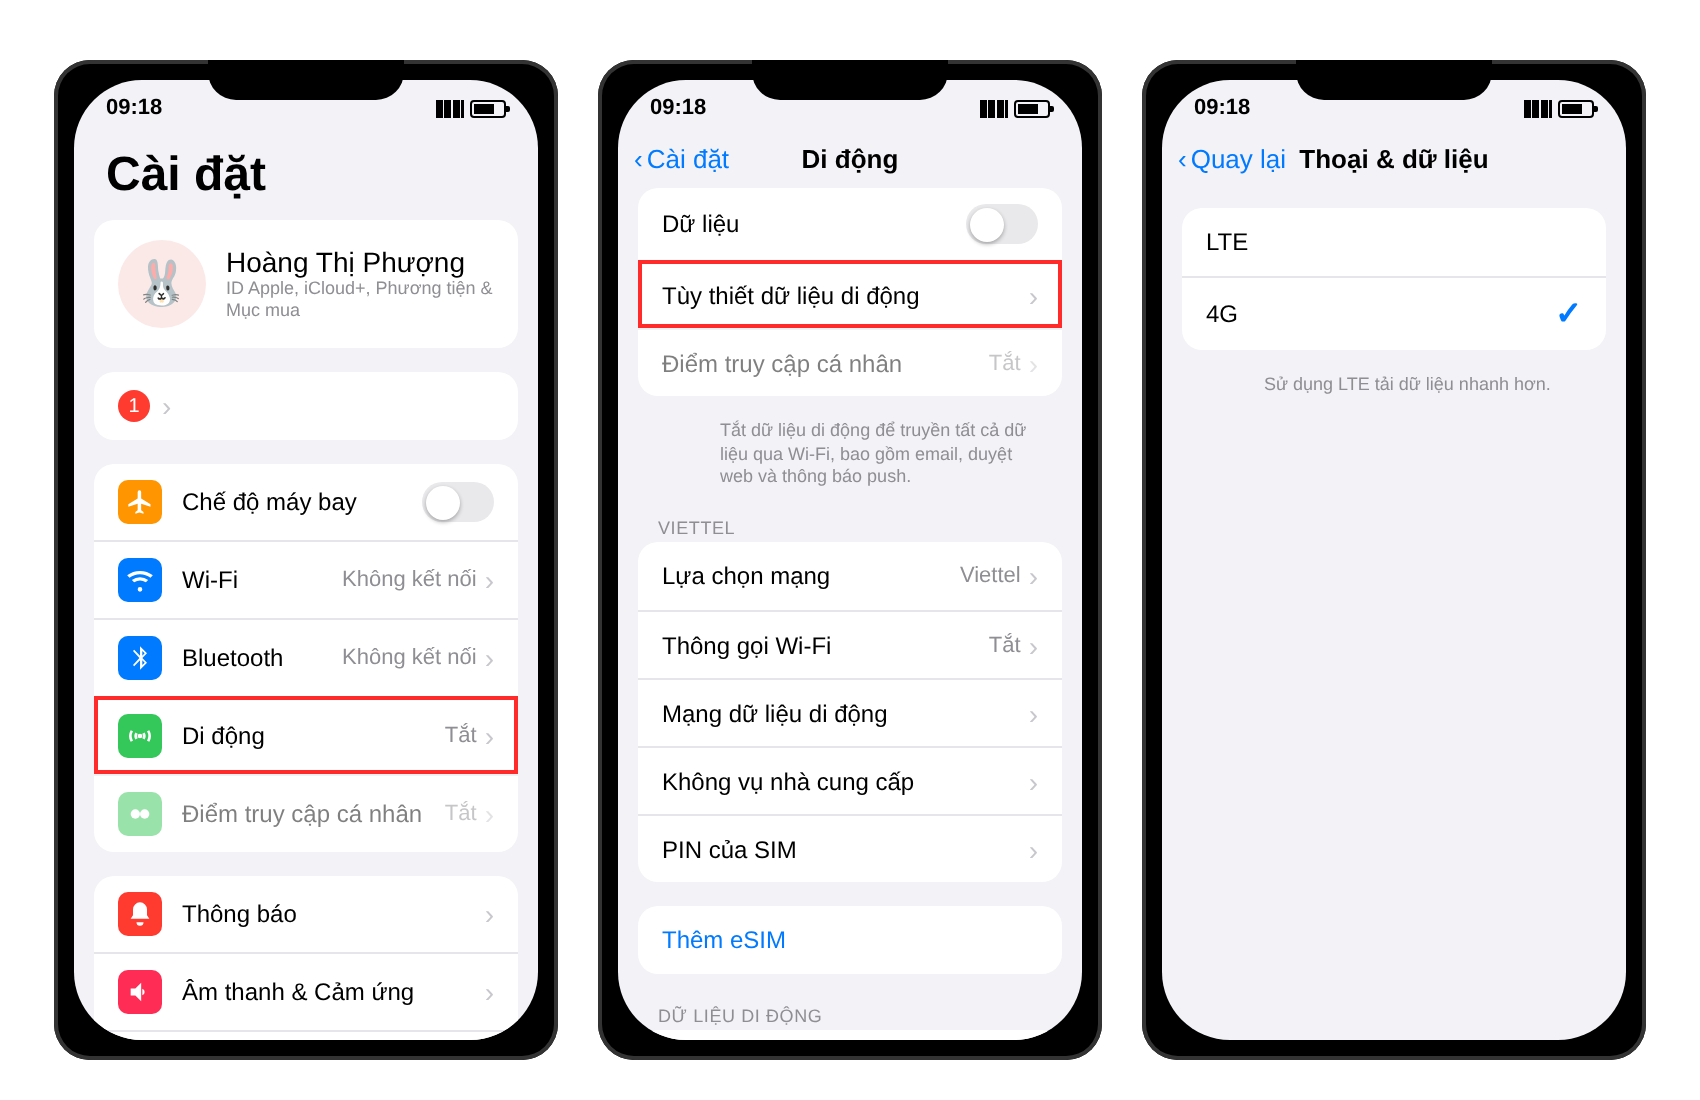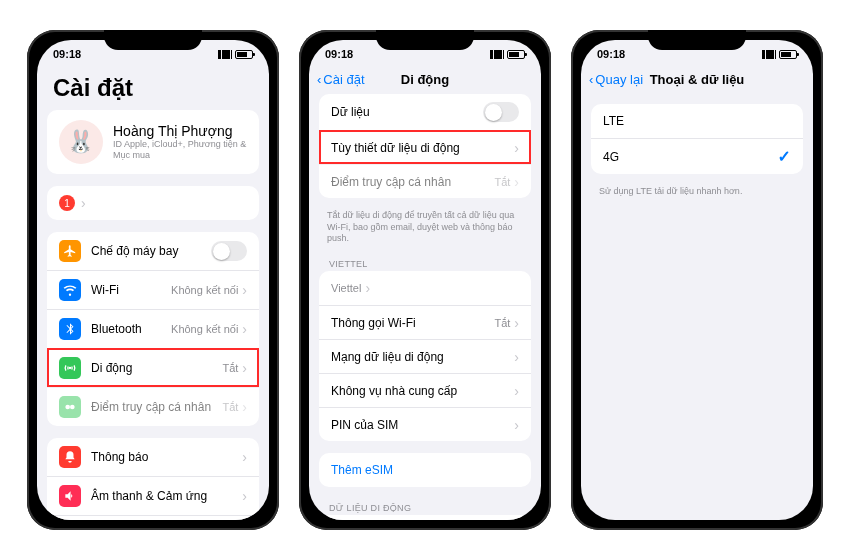--- a/index.html
+++ b/index.html
@@ -1,18 +1,18 @@
 <!DOCTYPE html>
 <html><head>
 <meta charset="utf-8">
 <style>
   * { box-sizing: border-box; margin: 0; padding: 0; font-family: -apple-system, "Helvetica Neue", Arial, sans-serif; }
   body { background: #fff; width: 850px; height: 550px; overflow: hidden; }
   .stage { display: flex; justify-content: center; gap: 20px; padding: 30px 20px; }
-  .phone { width: 252px; height: 500px; background: #000; border-radius: 28px; padding: 10px; position: relative; box-shadow: inset 0 0 0 2px #333; }
+  .phone { width: 252px; height: 500px; background: #000; border-radius: 18px; padding: 10px; position: relative; box-shadow: inset 0 0 0 2px #333; }
   .screen { width: 100%; height: 100%; background: #f2f2f7; border-radius: 34px; overflow: hidden; position: relative; }
   .notch { position: absolute; top: 0; left: 50%; transform: translateX(-50%); width: 98px; height: 20px; background: #000; border-radius: 0 0 14px 14px; z-index: 10; }
   .statusbar { display: flex; justify-content: space-between; align-items: center; padding: 4px 16px 0 16px; height: 24px; font-size: 11px; font-weight: 600; color: #000; }
   .status-right { display: flex; align-items: center; gap: 3px; }
   .bars, .wifi, .batt { display: inline-block; }
   .bars { width: 14px; height: 9px; background: linear-gradient(to right, #000 0 25%, transparent 25% 30%, #000 30% 55%, transparent 55% 60%, #000 60% 85%, transparent 85% 90%, #000 90% 100%); }
   .batt { width: 18px; height: 9px; border: 1px solid #000; border-radius: 2px; position: relative; }
   .batt::after { content: ""; position: absolute; right: -3px; top: 2px; width: 2px; height: 3px; background: #000; border-radius: 0 1px 1px 0; }
   .batt::before { content: ""; position: absolute; left: 1px; top: 1px; width: 10px; height: 5px; background: #000; }
   .navhdr { display: flex; align-items: center; padding: 6px 8px; position: relative; height: 30px; }
@@ -28,21 +28,21 @@
   .row .chev { color: #c7c7cc; font-size: 14px; }
   .row .toggle { width: 36px; height: 20px; background: #e9e9eb; border-radius: 10px; position: relative; }
   .row .toggle::after { content: ""; position: absolute; width: 17px; height: 17px; background: #fff; border-radius: 50%; top: 1.5px; left: 1.5px; box-shadow: 0 1px 2px rgba(0,0,0,0.3); }
   .row .badge { width: 16px; height: 16px; background: #ff3b30; border-radius: 50%; color: #fff; font-size: 10px; display: flex; align-items: center; justify-content: center; margin-right: 6px; }
   .row .check { color: #007aff; font-size: 16px; font-weight: 700; }
   .row.hl { outline: 2px solid #ff2a2a; outline-offset: -2px; }
   .profile { display: flex; align-items: center; padding: 10px 12px; gap: 10px; }
   .avatar { width: 44px; height: 44px; border-radius: 50%; background: #fbe9e7; display: flex; align-items: center; justify-content: center; font-size: 22px; flex-shrink: 0; }
   .pname { font-size: 14px; font-weight: 500; }
   .psub { font-size: 9px; color: #8e8e93; line-height: 1.2; }
-  .footer-note { font-size: 9px; color: #8e8e93; padding: 0 18px 10px; line-height: 1.3; }
+  .footer-note { font-size: 9px; color: #8e8e93; padding: 0 18px 10px; line-height: 1.3; margin-left: 33px; }
   .section-hdr { font-size: 9px; color: #8e8e93; padding: 4px 20px 2px; text-transform: uppercase; letter-spacing: 0.3px; }
   .linkrow { color: #007aff; }
   .content { height: calc(100% - 24px); overflow: hidden; }
   .scroll { height: 100%; overflow-y: auto; scrollbar-width: none; }
   .icon svg { width: 14px; height: 14px; }
 </style>
 </head>
 <body>
 
 <div class="stage">
@@ -193,20 +193,21 @@
               <span class="label">Điểm truy cập cá nhân</span>
               <span class="value">Tắt</span>
               <span class="chev">›</span>
             </div>
           </div>
           <div class="footer-note">Tắt dữ liệu di động để truyền tất cả dữ liệu qua Wi-Fi, bao gồm email, duyệt web và thông báo push.</div>
 
           <div class="section-hdr">VIETTEL</div>
           <div class="group">
             <div class="row">
+              <span class="label">Lựa chọn mạng</span>
               <span class="value">Viettel</span>
               <span class="chev">›</span>
             </div>
             <div class="row">
               <span class="label">Thông gọi Wi-Fi</span>
               <span class="value">Tắt</span>
               <span class="chev">›</span>
             </div>
             <div class="row">
               <span class="label">Mạng dữ liệu di động</span>

